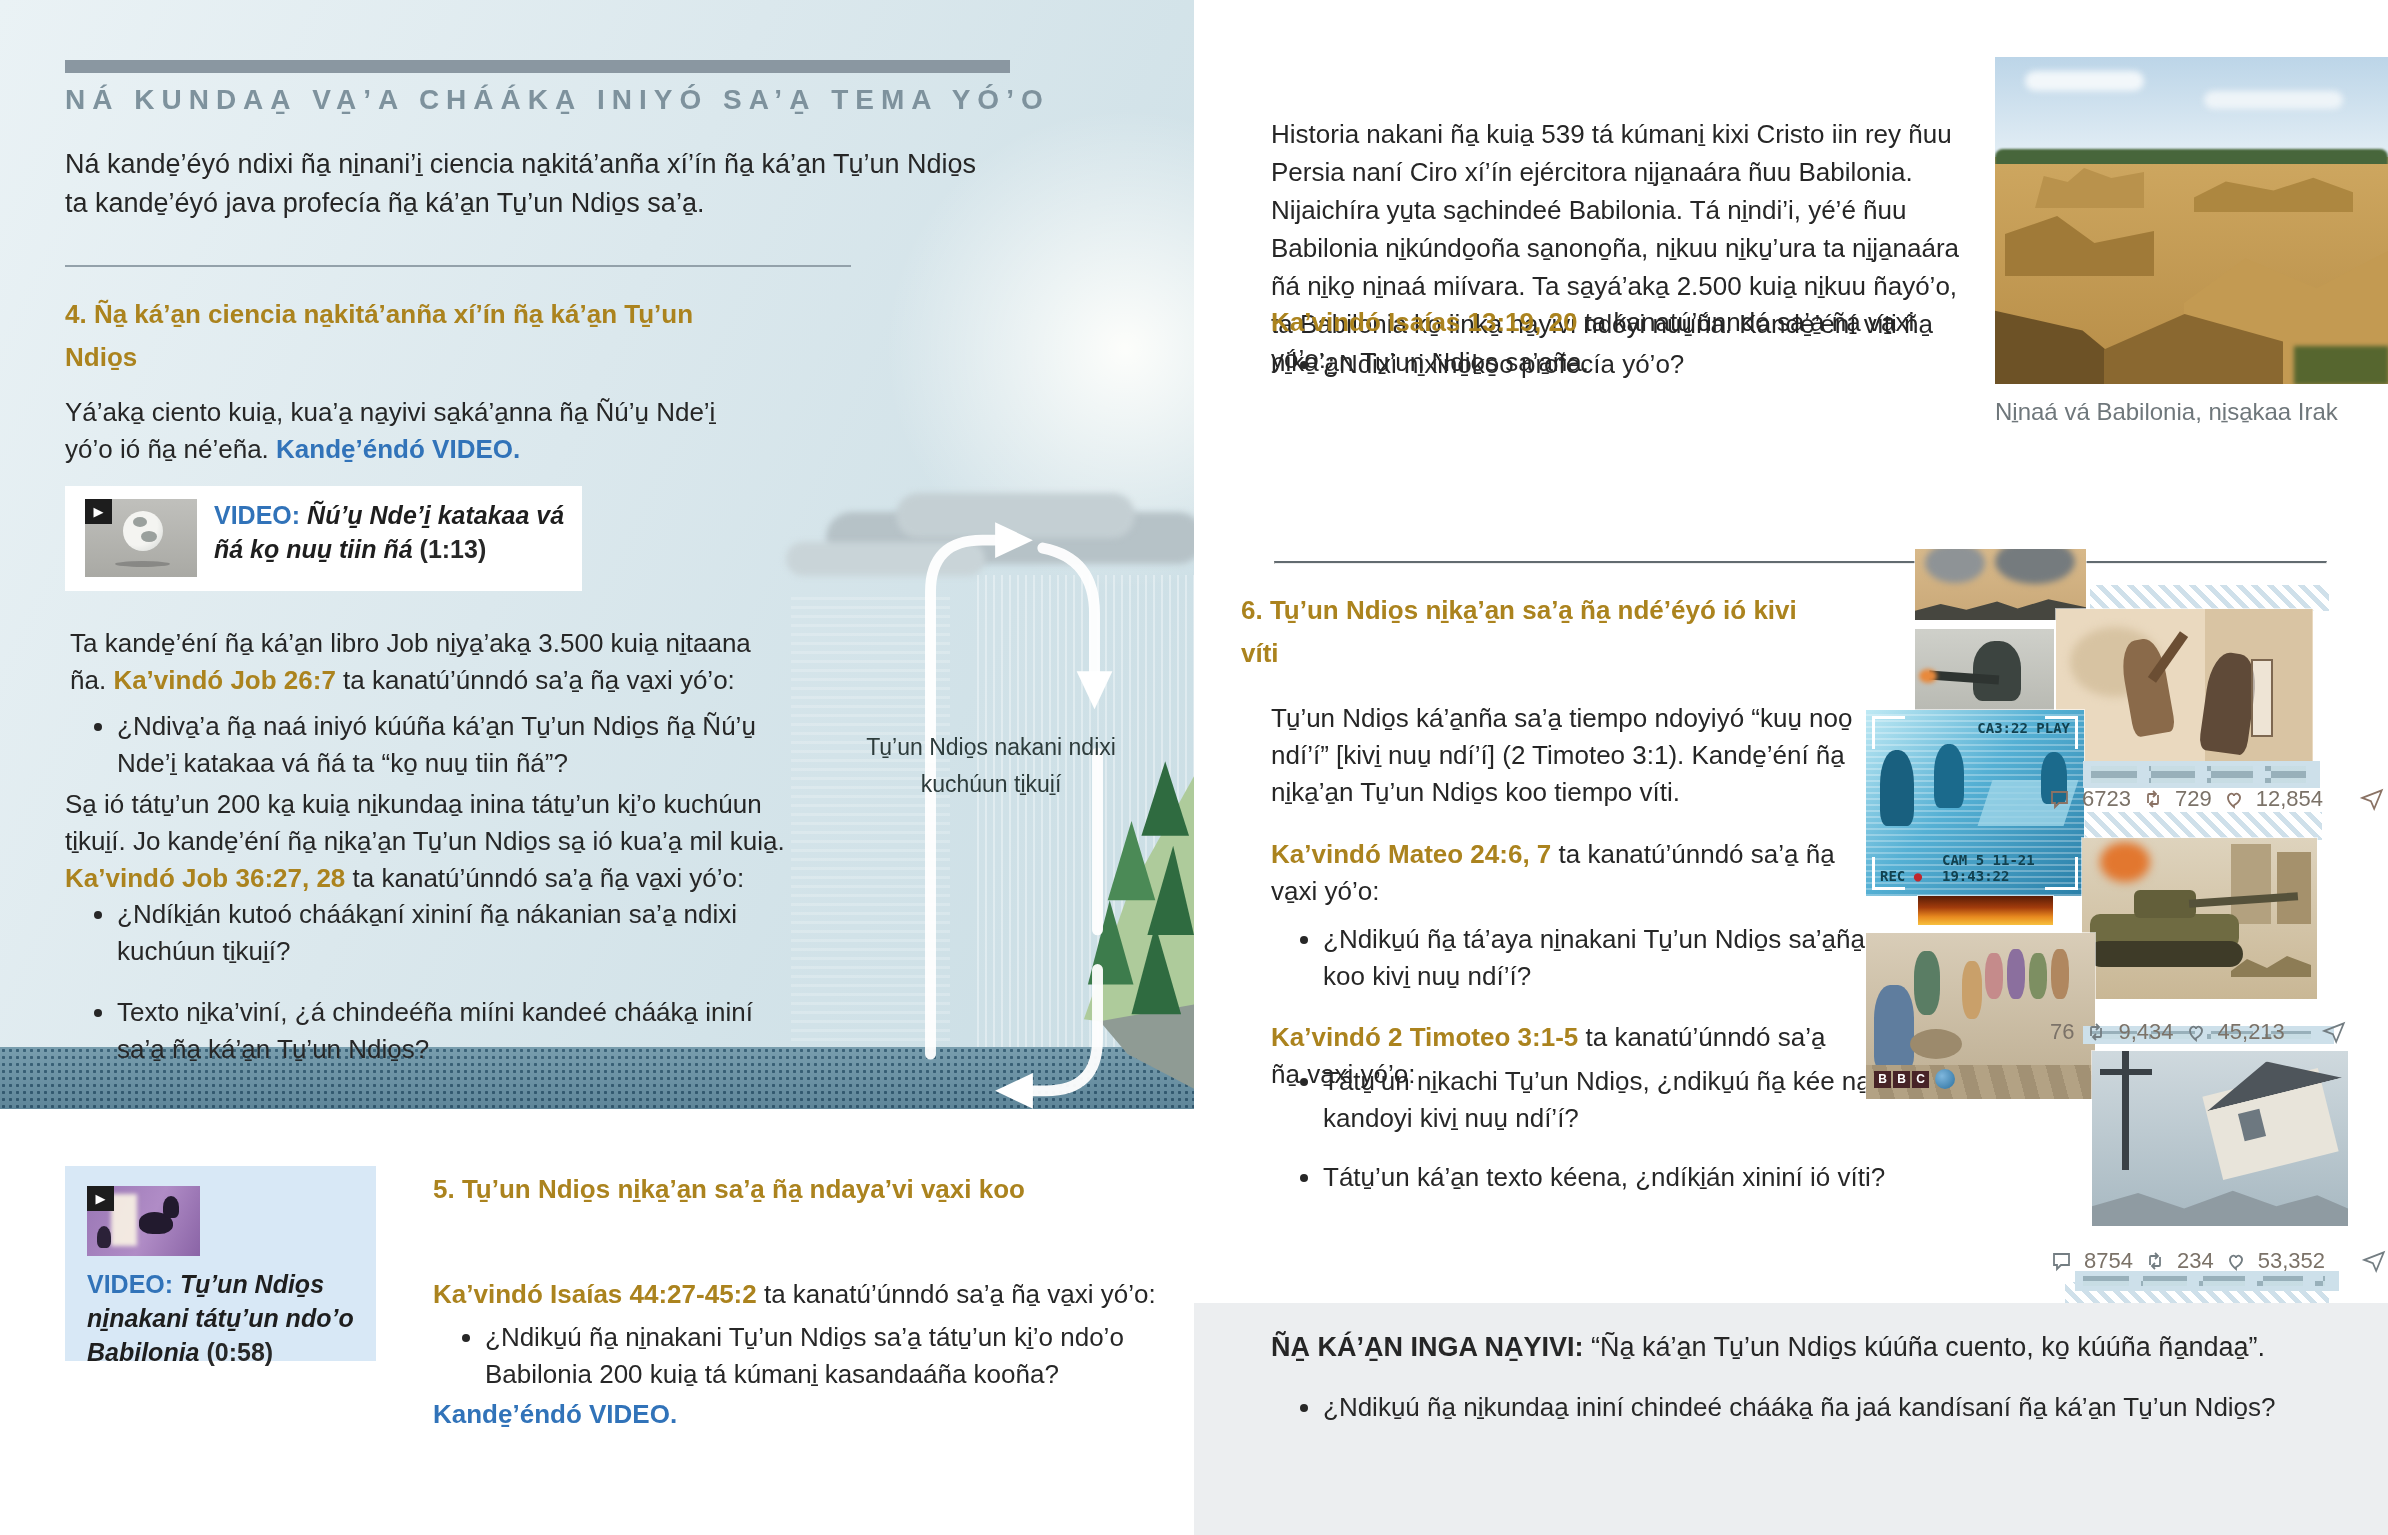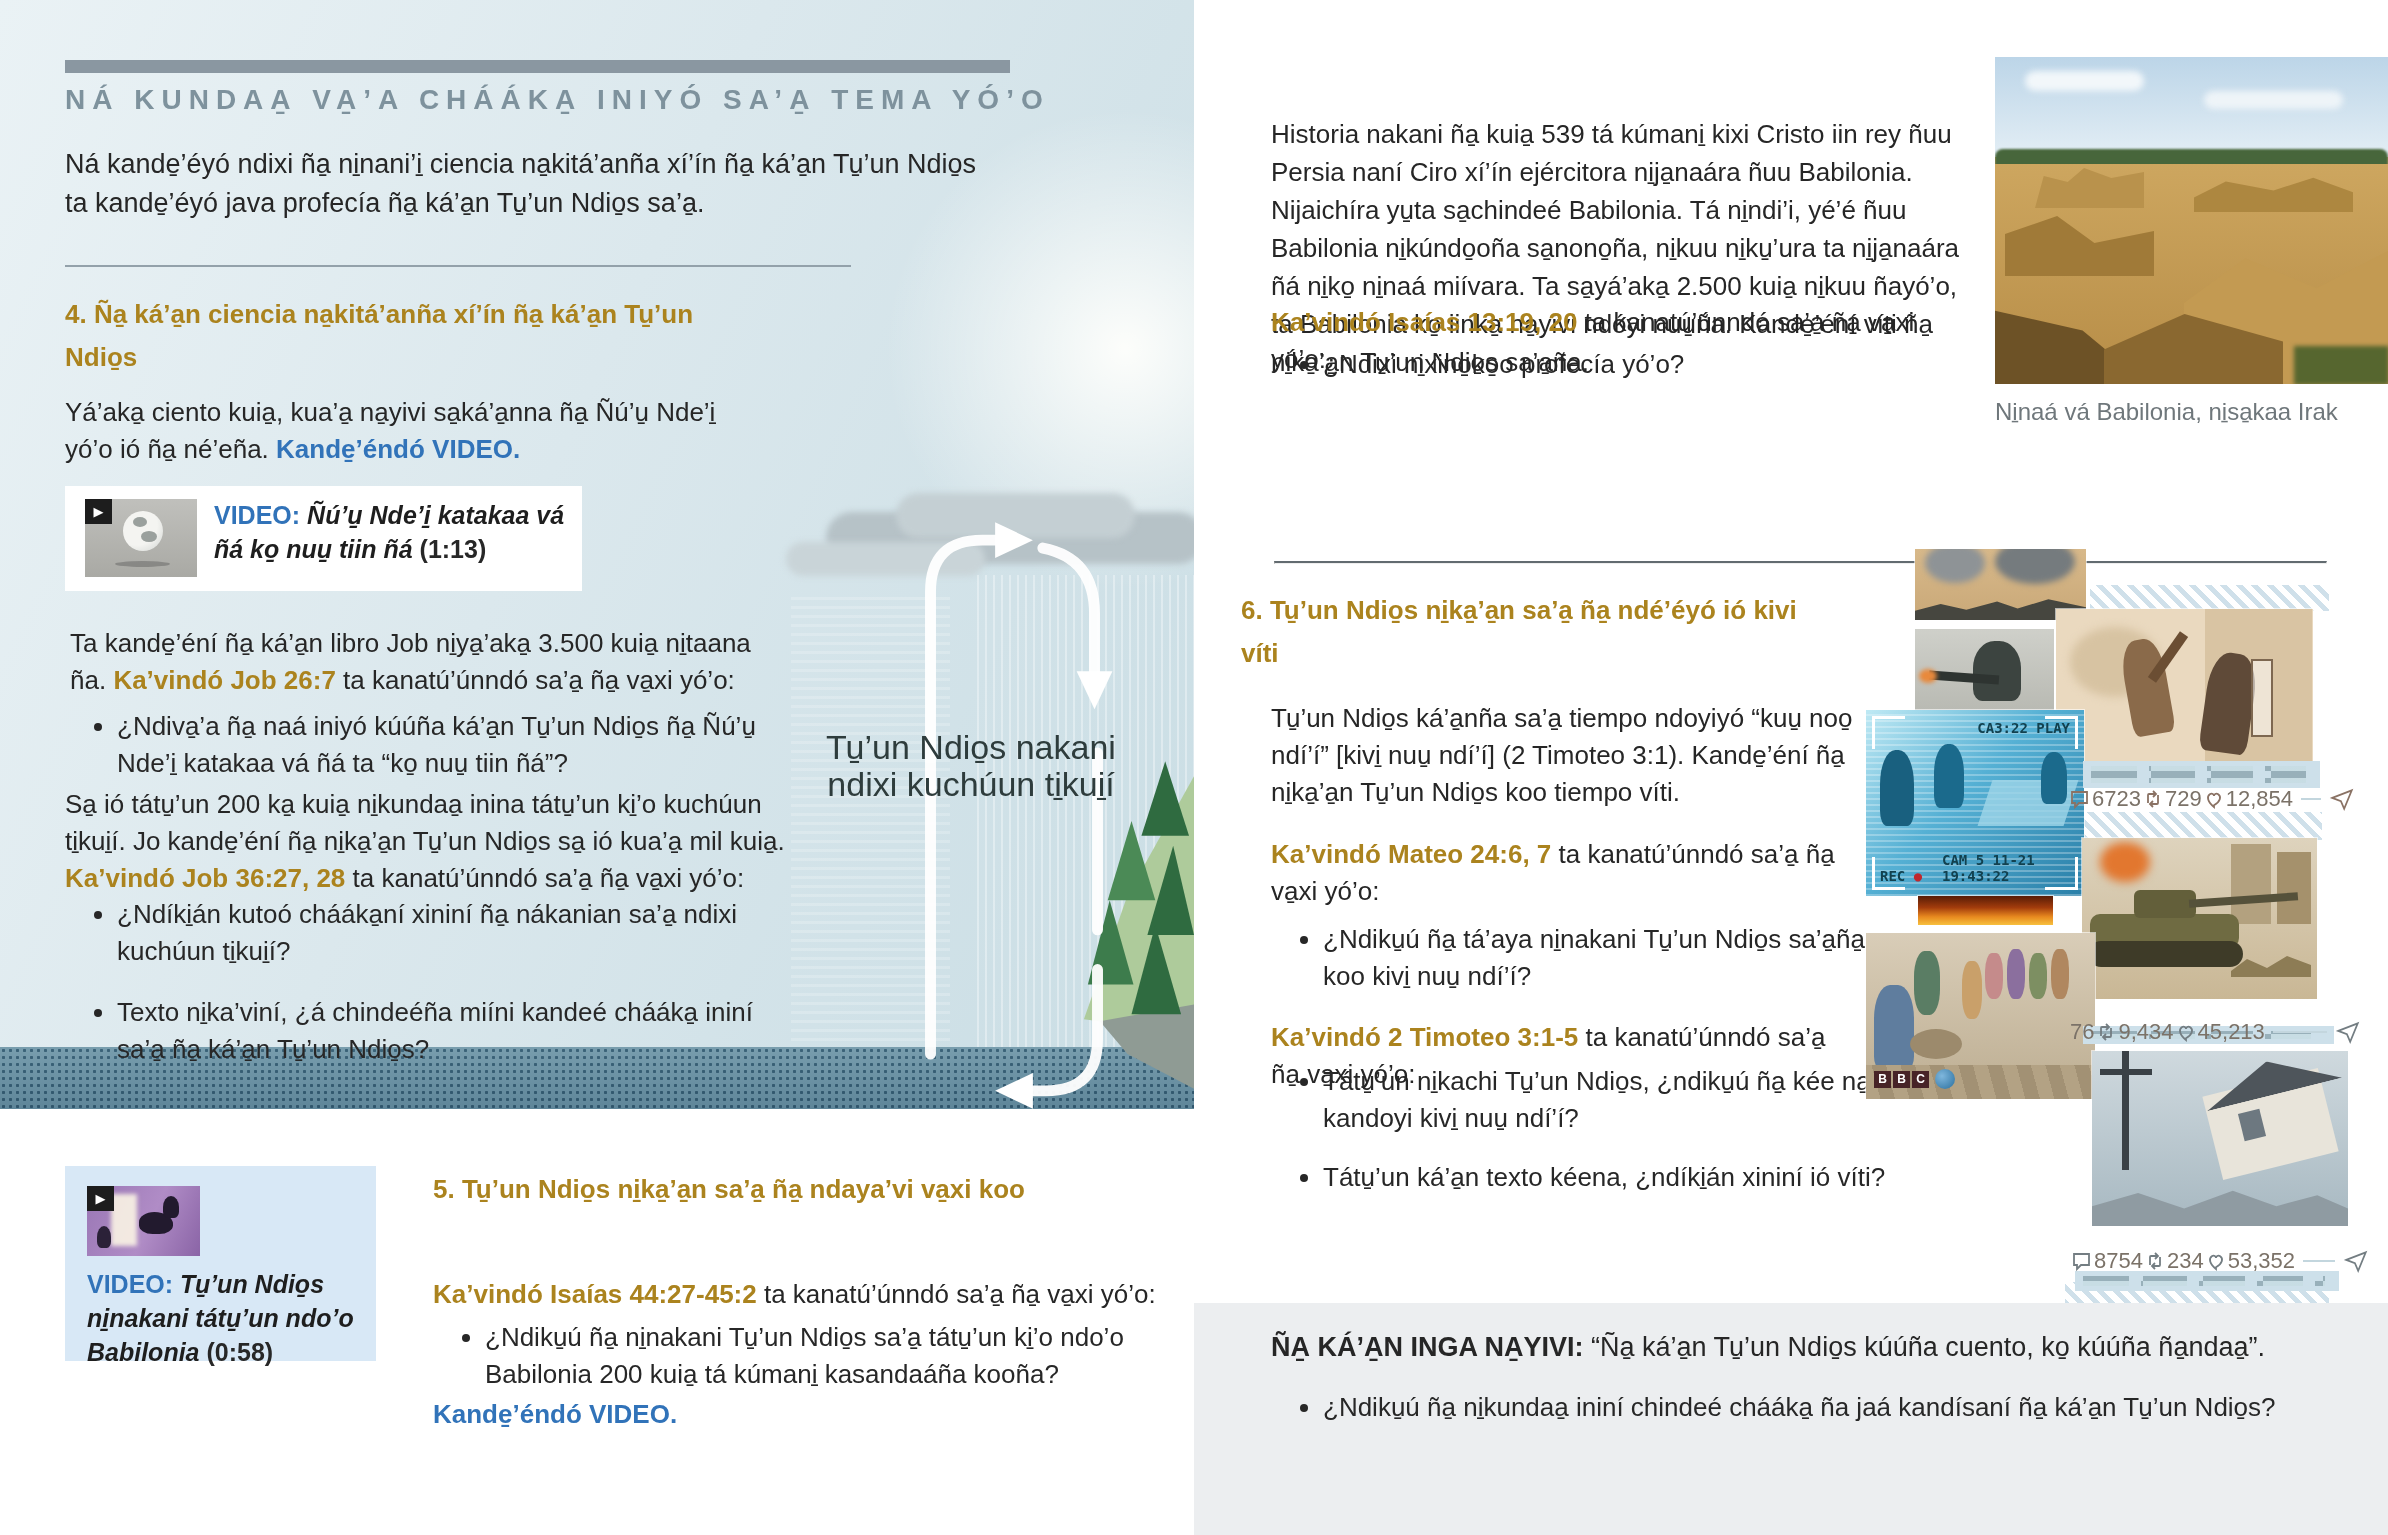--- a/index.html
+++ b/index.html
@@ -13,22 +13,22 @@
        background:radial-gradient(circle,rgba(255,255,252,.95) 0%,rgba(255,255,252,0) 68%);}
   .cloud{background:#b6c2c7;border-radius:60px;filter:blur(3px);}
   #rain{left:977px;top:575px;width:219px;height:476px;opacity:.55;
         background:repeating-linear-gradient(90deg,rgba(255,255,255,.65) 0 2px,rgba(255,255,255,0) 2px 8px);}
   #mist{left:791px;top:597px;width:159px;height:453px;opacity:.4;
         background:repeating-linear-gradient(0deg,rgba(255,255,255,.5) 0 3px,rgba(255,255,255,0) 3px 9px);}
   #water{left:0;top:1047px;width:1194px;height:63px;
          background-color:#a3bfcb;
          background-image:linear-gradient(#bcd2da,#93b2c0),radial-gradient(circle,#7fa2b2 1.4px,rgba(0,0,0,0) 1.5px);
          background-blend-mode:multiply;background-size:100% 100%,7px 7px;}
-  #cycle-caption{left:812px;top:729px;width:318px;text-align:center;
-         font-size:34px;line-height:37px;font-weight:500;color:#2e3c3c;}
+  #cycle-caption{left:832px;top:729px;width:318px;text-align:center;
+         font-size:23px;line-height:37px;font-weight:500;color:#2e3c3c;}
   
   .kicker{font-size:28px;font-weight:bold;letter-spacing:7px;color:#7e929d;}
   .body{font-size:26px;line-height:37px;color:#262626;margin:0;}
   .gold{color:#ab831e;font-weight:bold;text-decoration:none;}
   h2.sec{font-size:26px;line-height:43px;color:#ab831e;margin:0;font-weight:bold;}
   a.blue{color:#3173b9;font-weight:bold;text-decoration:none;}
   ul.q{margin:0;padding-left:52px;}
   ul.q li{font-size:26px;line-height:37px;margin-bottom:15px;}
   .divider{border:none;border-top:2px solid #93a1aa;margin:0;}
   
@@ -46,21 +46,21 @@
   #panel{left:1194px;top:1303px;width:1194px;height:232px;background:#eceef0;}
   
   .hatch{background:repeating-linear-gradient(45deg,#cfe0ea 0 5px,#ffffff 5px 11px);}
   .tile{box-shadow:0 0 0 1px rgba(255,255,255,.6);}
   .redact{background:#cde0ea;position:relative;}
   .redact:before{content:"";position:absolute;left:8px;right:14px;top:5px;bottom:5px;
      background:repeating-linear-gradient(0deg,#87a0ab 0 5px,rgba(0,0,0,0) 5px 12px),
                 repeating-linear-gradient(90deg,#87a0ab 0 46px,rgba(0,0,0,0) 46px 60px);
      background-blend-mode:screen;opacity:.75;
      -webkit-mask-image:repeating-linear-gradient(90deg,#000 0 46px,rgba(0,0,0,0) 46px 58px);}
-  .tweet{display:flex;align-items:center;gap:0;font-size:22px;color:#7b7268;margin-left:20px;}
+  .tweet{display:flex;align-items:center;gap:10px;font-size:22px;color:#7b7268;}
   .tweet svg{flex:0 0 auto;}
   .tweet .rule{flex:1;border-top:2px solid #c3d6de;margin:0 8px;}
   .mono{font-family:"DejaVu Sans Mono",monospace;}
   .cctv-txt{color:#12414f;font-size:14px;font-weight:bold;}
   .bbc{display:flex;gap:2px;align-items:center;}
   .bbc b{width:17px;height:17px;background:#472327;color:#fff;font-size:12px;
          display:flex;align-items:center;justify-content:center;font-weight:bold;}
 </style>
 </head>
 <body>

